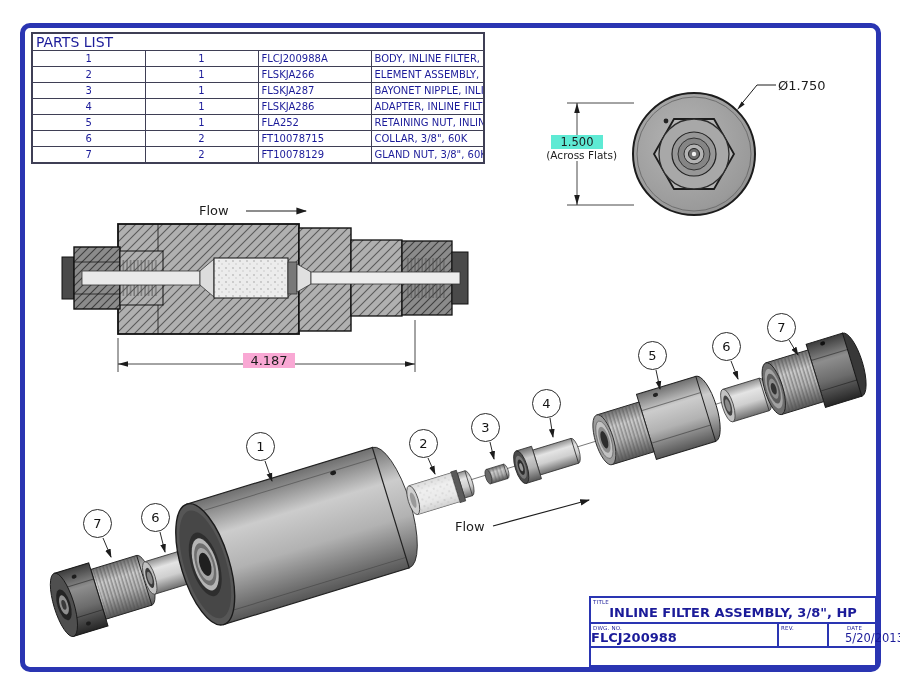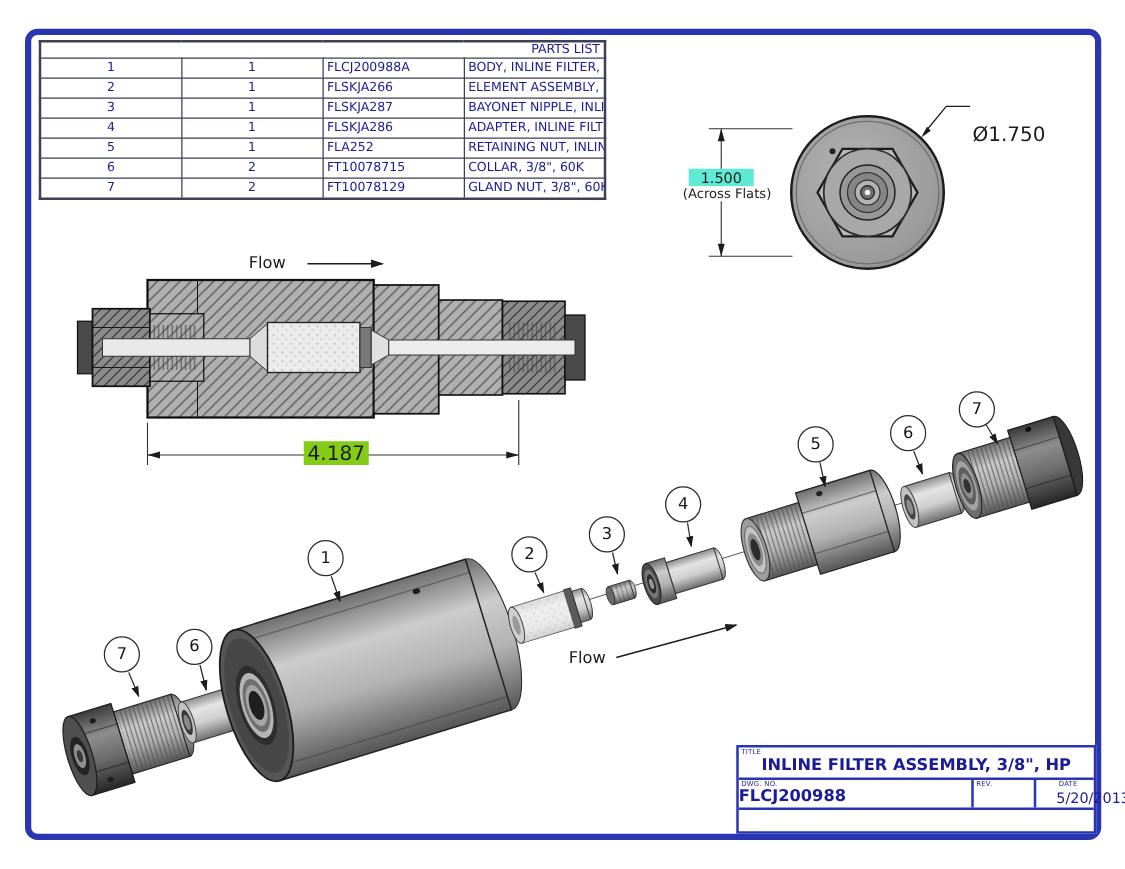--- a/index.html
+++ b/index.html
@@ -7,21 +7,21 @@
          font-family:"DejaVu Sans","Liberation Sans",sans-serif;}
   .frame{position:absolute;left:20px;top:23px;width:861px;height:649px;box-sizing:border-box;
          border:5px solid #2a35b2;border-radius:10px;background:transparent;}
   svg.drawing{position:absolute;left:0;top:0;}
 
   
   table.parts{position:absolute;left:31px;top:32px;width:454px;border-collapse:collapse;
               table-layout:fixed;color:#1b1b99;font-size:10px;line-height:1;}
   table.parts td,table.parts th{border:1px solid #3f3f55;padding:1px 3px;height:13px;
               overflow:hidden;white-space:nowrap;font-weight:normal;}
-  table.parts .tbl-title{ text-align:right;font-size:10px;height:10px;}
+  table.parts .tbl-title{ text-align:left;font-size:14px;height:10px;}
   table.parts .colhead{text-align:center;font-size:10px;}
   table.parts td.c{text-align:center;}
   table.parts{border:2px solid #3f3f55;}
 
   
   .dimtext{position:absolute;color:#1c1c1c;white-space:nowrap;}
 
   
   .balloon{position:absolute;width:29px;height:29px;border-radius:50%;border:1.4px solid #2b2b2b;
            background:#fff;box-sizing:border-box;display:flex;align-items:center;justify-content:center;
@@ -341,22 +341,22 @@
     <tr>
       <td class="c">7</td>
       <td class="c">2</td>
       <td>FT10078129</td>
       <td>GLAND NUT, 3/8", 60K</td>
     </tr>
   </tbody>
     </table>
 
   <div class="dimtext" style="left:199px;top:203px;font-size:13px;">Flow</div>
-  <div class="dimtext" style="left:243px;top:353px;width:52px;text-align:center;background:#84cc16;font-size:16px;">4.187</div>
-  <div class="dimtext" style="left:778px;top:78px;font-size:16px;margin-top:20px;">Ø1.750</div>
+  <div class="dimtext" style="left:243px;top:353px;width:52px;text-align:center;background:#f9a8d4;font-size:13px;">4.187</div>
+  <div class="dimtext" style="left:778px;top:78px;font-size:13px;">Ø1.750</div>
   <div class="dimtext" style="left:551px;top:135px;width:52px;text-align:center;background:#5eead4;font-size:11.5px;">1.500</div>
   <div class="dimtext" style="left:537px;top:149px;width:80px;text-align:right;background:#fff;font-size:10.5px;">(Across Flats)</div>
   <div class="dimtext" style="left:455px;top:519px;font-size:13px;">Flow</div>
 
   <div class="balloon" style="left:246px;top:432px;">1</div>
   <div class="balloon" style="left:409px;top:429px;">2</div>
   <div class="balloon" style="left:471px;top:413px;">3</div>
   <div class="balloon" style="left:532px;top:389px;">4</div>
   <div class="balloon" style="left:638px;top:341px;">5</div>
   <div class="balloon" style="left:712px;top:332px;">6</div>

